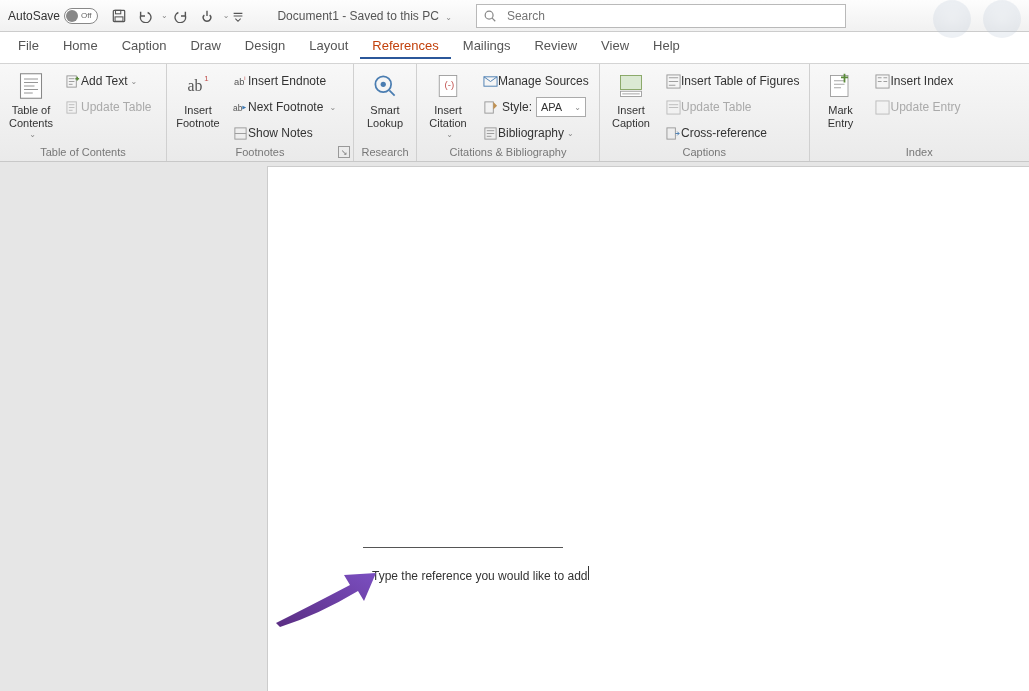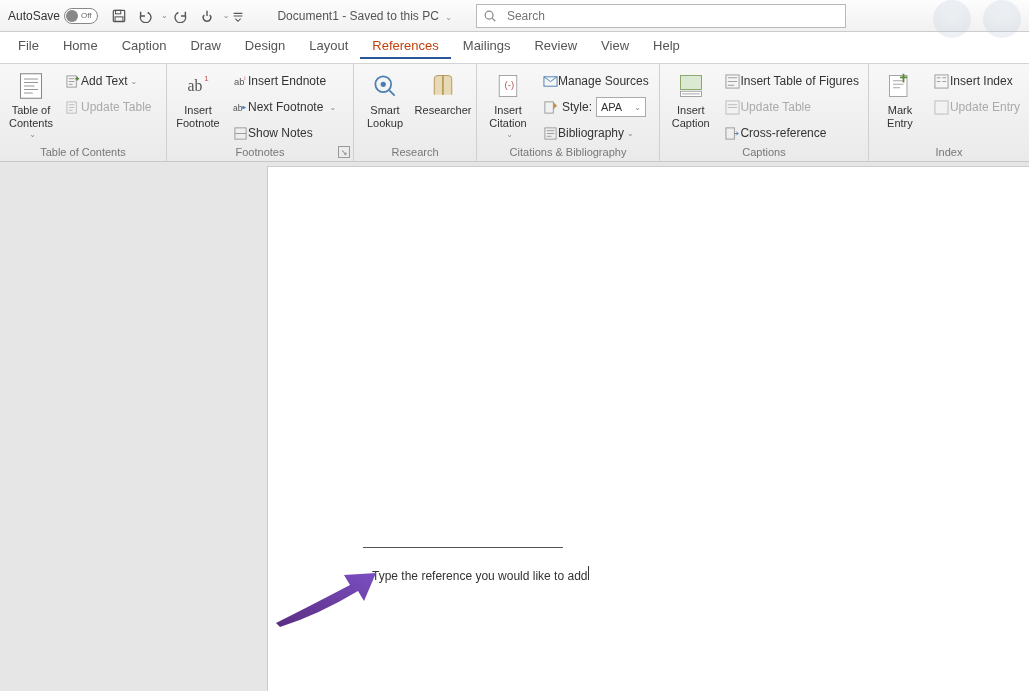--- a/index.html
+++ b/index.html
@@ -390,30 +390,20 @@
       <div class="big-btn">
         <span class="ic">
           <svg viewBox="0 0 32 32">
               <circle cx="14" cy="14" r="9" fill="none" stroke="#4a7db1" stroke-width="2"></circle>
               <path d="M21 21 l6 6" stroke="#4a7db1" stroke-width="2"></path>
               <circle cx="14" cy="14" r="3" fill="#4a7db1"></circle>
             </svg>
         </span>
         <span>Smart Lookup</span>
       </div>
-      <div class="big-btn" style="width:60px;">
-        <span class="ic">
-          <svg viewBox="0 0 32 32">
-              <path d="M6 26 V8 a4 4 0 0 1 4 -4 h6 v22" fill="#e8d9b5" stroke="#b09050"></path>
-              <path d="M26 26 V8 a4 4 0 0 0 -4 -4 h-6 v22" fill="#e8d9b5" stroke="#b09050"></path>
-              <path d="M16 4 v22" stroke="#b09050"></path>
-            </svg>
-        </span>
-        <span>Researcher</span>
-      </div>
     </div>
     <div class="group-label">Research</div>
   </div>
 
   <div class="group" style="min-width:183px;">
     <div class="group-body">
       <div class="big-btn">
         <span class="ic">
           <svg viewBox="0 0 32 32">
               <rect x="6" y="4" width="20" height="24" fill="#fff" stroke="#999"></rect>

